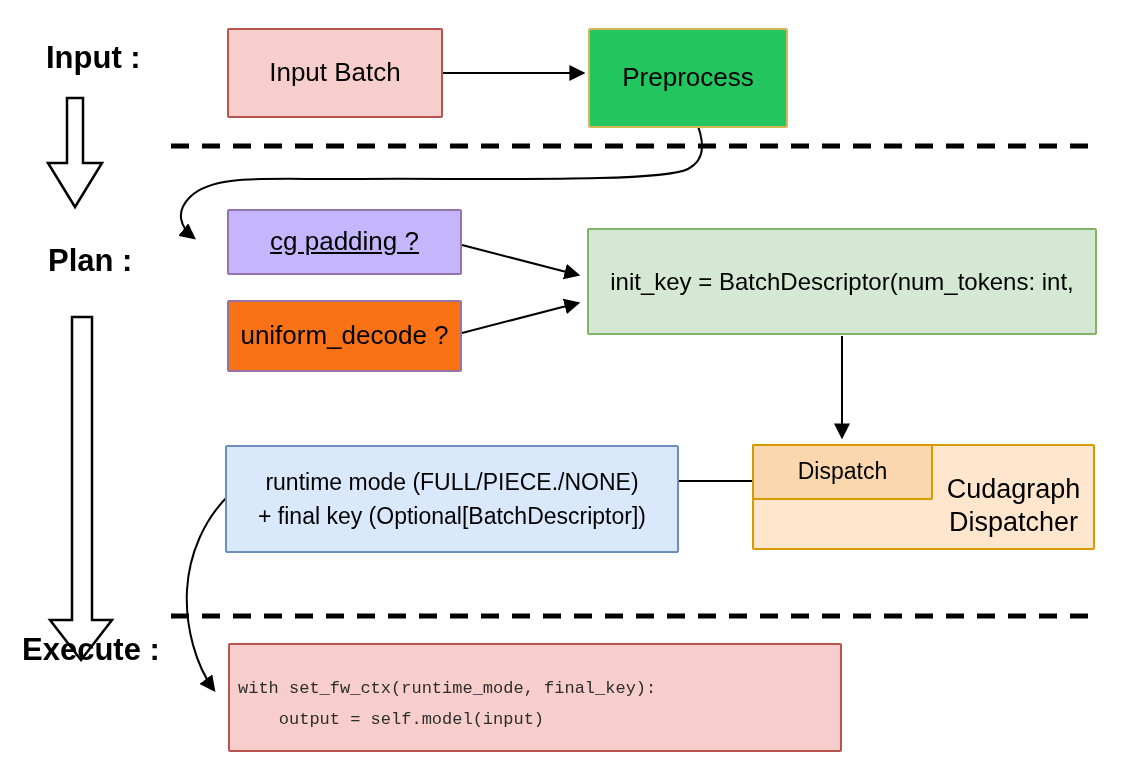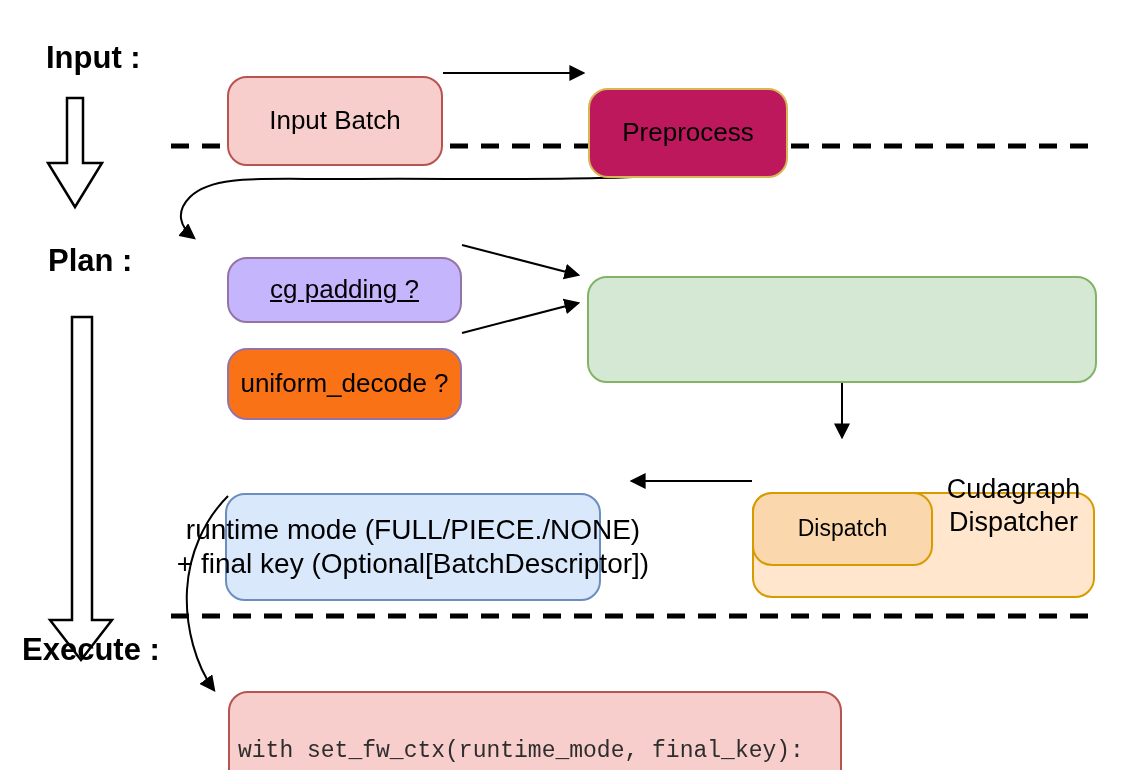--- a/index.html
+++ b/index.html
@@ -28,50 +28,49 @@
     position: absolute;
     font-size: 31px;
     font-weight: bold;
     color: #000000;
     white-space: nowrap;
   }
   .box {
     position: absolute;
     box-sizing: border-box;
     border: 2px solid;
-    border-radius: 20px;
+    border-radius: 2px;
     display: flex;
     flex-direction: column;
     align-items: center;
     justify-content: center;
     text-align: center;
     color: #000000;
     line-height: 1.35;
-    margin-top: 48px;
   }
   .box span { display: block; white-space: pre; }
 
   .node-input-batch   { left:227px; top:28px;  width:216px; height:90px;  background:#f8cecc; border-color:#b85450; font-size:26px; }
-  .node-preprocess    { left:588px; top:40px;  width:200px; height:90px;  background:#be185d; border-color:#d6b656; font-size:26px; }
+  .node-preprocess    { left:588px; top:28px;  width:200px; height:100px;  background:#22c55e; border-color:#d6b656; font-size:26px; }
   .node-cg-padding    { left:227px; top:209px; width:235px; height:66px;  background:#c4b5fd; border-color:#9673a6; font-size:26px;text-decoration:underline; }
   .node-uniform       { left:227px; top:300px; width:235px; height:72px;  background:#f97316; border-color:#9673a6; font-size:26px; }
   .node-init-key      { left:587px; top:228px; width:510px; height:107px; background:#d5e8d4; border-color:#82b366; font-size:24px; line-height:34px; }
-  .node-runtime       { left:225px; top:445px; width:376px; height:108px; background:#dae8fc; border-color:#6c8ebf; font-size:28px; line-height:34px; }
+  .node-runtime       { left:225px; top:445px; width:454px; height:108px; background:#dae8fc; border-color:#6c8ebf; font-size:23px; line-height:34px; }
   .node-cudagraph     { left:752px; top:444px; width:343px; height:106px; background:#ffe6cc; border-color:#d79b00; }
-  .node-dispatch      { left:752px; top:444px; width:181px; height:74px;  background:#fad7ac; border-color:#d79b00; font-size:23px; }
+  .node-dispatch      { left:752px; top:444px; width:181px; height:56px;  background:#fad7ac; border-color:#d79b00; font-size:23px; }
   .cudagraph-text     {
     position:absolute; left:932px; top:444px; width:163px; height:124px;
     display:flex; flex-direction:column; align-items:center; justify-content:center;
     font-size:27px; line-height:33px; color:#000000; text-align:center;
   }
   .node-exec-code     {
     left:228px; top:643px; width:614px; height:109px;
     background:#f8cecc; border-color:#b85450;
     font-family:"Liberation Mono", monospace;
-    font-size:23px; line-height:31px; color:#2d2d2d;
+    font-size:17px; line-height:31px; color:#2d2d2d;
     align-items:flex-start; text-align:left;
     padding-left:8px; padding-top:12px;
   }
 </style>
 </head>
 <body>
 
 <div id="canvas">
 
   <svg id="connectors" viewBox="0 0 1142 770" xmlns="http://www.w3.org/2000/svg">
@@ -111,33 +110,35 @@
 
   <div class="box node-cg-padding">
     <span>cg padding ?</span>
   </div>
 
   <div class="box node-uniform">
     <span>uniform_decode ?</span>
   </div>
 
   <div class="box node-init-key">
+    <span>init_key = BatchDescriptor(num_tokens: int,</span>
   </div>
 
   <div class="box node-runtime">
     <span>runtime mode (FULL/PIECE./NONE)</span>
     <span>+ final key (Optional[BatchDescriptor])</span>
   </div>
 
   <div class="box node-cudagraph"></div>
   <div class="box node-dispatch">
     <span>Dispatch</span>
   </div>
   <div class="cudagraph-text">
     <span>Cudagraph</span>
     <span>Dispatcher</span>
   </div>
 
   <div class="box node-exec-code">
     <span>with set_fw_ctx(runtime_mode, final_key):</span>
+    <span>    output = self.model(input)</span>
   </div>
 
 </div>
 
 </body></html>

